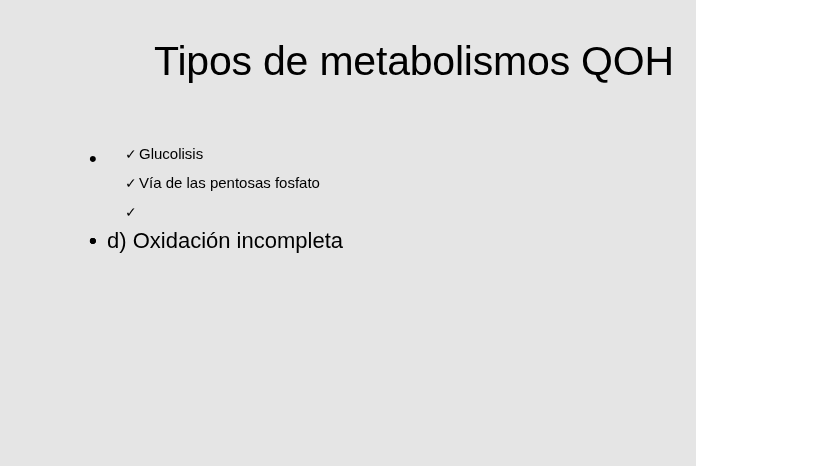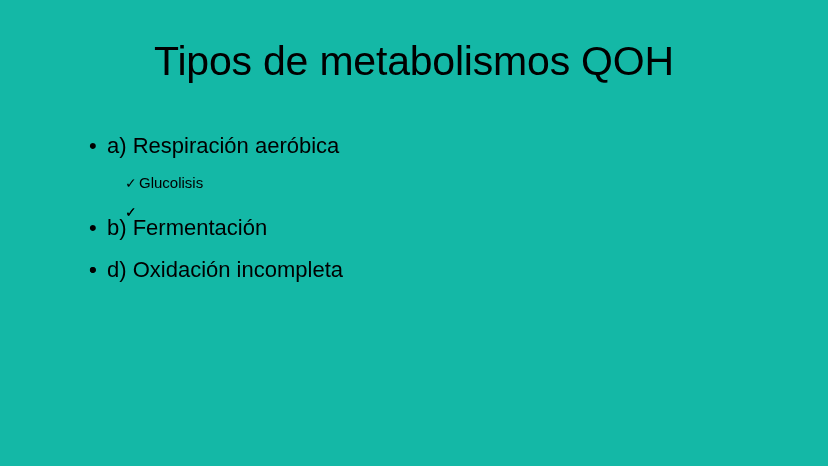--- a/index.html
+++ b/index.html
@@ -9,23 +9,23 @@
   body {
     width: 828px;
     height: 466px;
     background: #ffffff;
     font-family: "Liberation Sans", sans-serif;
     color: #000000;
     overflow: hidden;
   }
   .slide {
     position: relative;
-    width: 828px;
+    width: 696px;
     height: 466px;
-    background: #14b8a6;
+    background: #e5e5e5;
     box-sizing: border-box;
   }
 
   
   .slide-title {
     position: absolute;
     top: 38px;
     left: 0;
     width: 828px;
     text-align: center;
@@ -97,42 +97,41 @@
 
 <div class="slide">
 
   <div class="slide-title">Tipos de metabolismos QOH</div>
 
   <div class="slide-body">
 
     <div class="bullet-group">
       <div class="bullet-l1">
         <span class="marker-dot">•</span>
-        <span>a) Respiración aeróbica</span>
       </div>
 
       <div class="sublist">
         <div class="bullet-l2">
           <span class="marker-check">✓</span>
           <span>Glucolisis</span>
         </div>
         <div class="bullet-l2">
           <span class="marker-check">✓</span>
+          <span>Vía de las pentosas fosfato</span>
         </div>
         <div class="bullet-l2">
           <span class="marker-check">✓</span>
         </div>
       </div>
       <div class="group-gap-after-sub"></div>
     </div>
 
     <div class="bullet-group">
       <div class="bullet-l1">
         <span class="marker-dot">•</span>
-        <span>b) Fermentación</span>
       </div>
     </div>
 
     <div class="bullet-group">
       <div class="bullet-l1">
         <span class="marker-dot">•</span>
       </div>
     </div>
 
     <div class="bullet-group">

